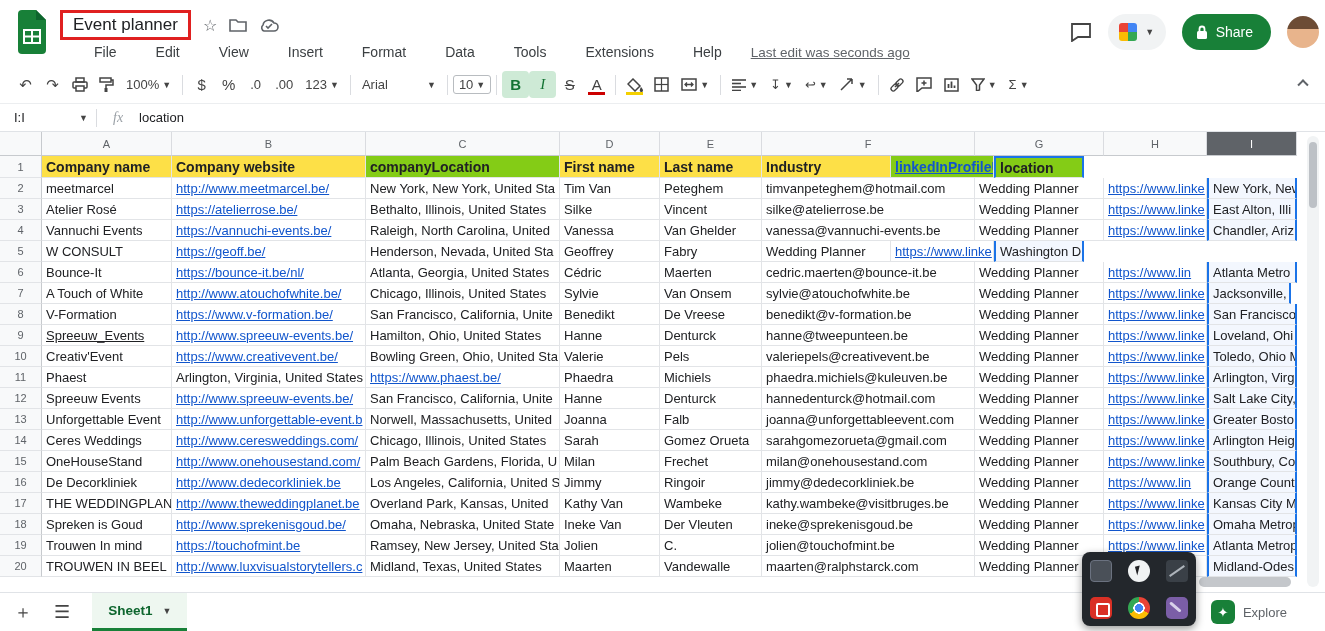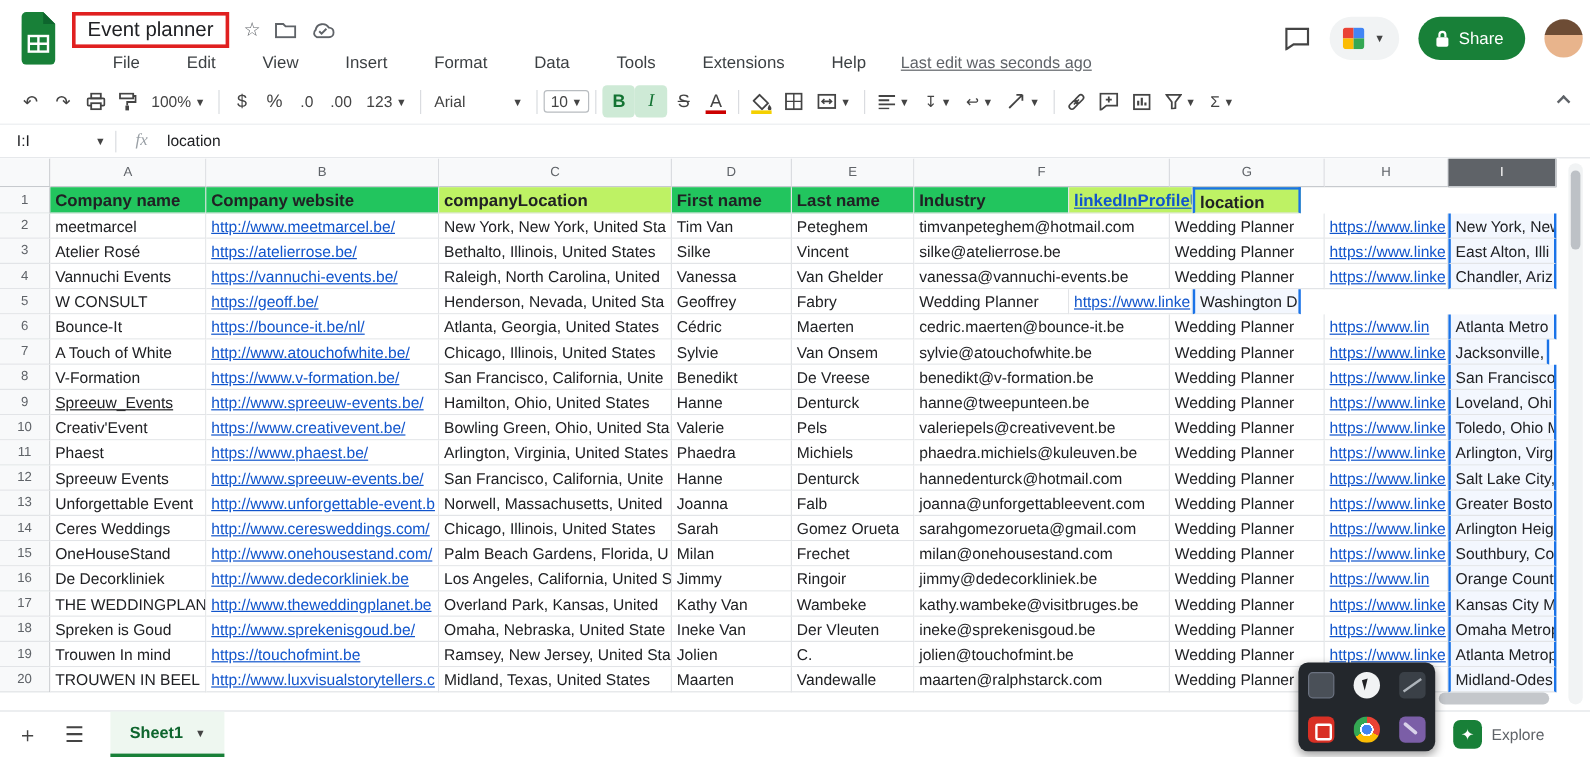--- a/index.html
+++ b/index.html
@@ -53,22 +53,22 @@
   .sheet { position:absolute; top:132px; left:0; width:1299px; height:460px; overflow:hidden; background:#fff; }
   .col-headers { display:flex; height:24px; }
   .corner { width:42px; flex:none; background:#f8f9fa; border-right:1px solid #c7cace; border-bottom:1px solid #c7cace; }
   .colh { flex:none; height:24px; background:#f8f9fa; color:#5f6368; font-size:11px; display:flex; align-items:center; justify-content:center; border-right:1px solid #dadce0; border-bottom:1px solid #c7cace; }
   .colh.sel { background:#5f6368; color:#fff; }
   .grow { display:flex; height:21px; }
   .grow.hrow { height:22px; }
   .rnum { width:42px; flex:none; background:#f8f9fa; color:#5f6368; font-size:11px; display:flex; align-items:center; justify-content:center; border-right:1px solid #c7cace; border-bottom:1px solid #e2e4e7; }
   .cell { flex:none; font-size:13px; color:#202124; padding:0 4px; display:flex; align-items:center; white-space:nowrap; overflow:hidden; border-right:1px solid #e2e4e7; border-bottom:1px solid #e2e4e7; background:#fff; }
   .cell.b { font-weight:bold; font-size:14px; }
-  .cell.hgreen { background:#22c55e; }
-  .cell.hyellow { background:#bef264; }
+  .cell.hgreen { background:#fde047; }
+  .cell.hyellow { background:#84cc16; }
   .cell.link { color:#1155cc; text-decoration:underline; }
   .cell.link2 { text-decoration:underline; }
   .cell.selcol { border-left:2px solid #1a73e8; border-right:2px solid #1a73e8; }
   .cell.selcol.tint { background:#f3f7fe; }
   .cell.anchor { border-top:2px solid #1a73e8; }
 
   
   .vscroll { position:absolute; right:6px; top:136px; width:12px; bottom:44px; background:#f1f3f4; border-radius:6px; }
   .vthumb { width:8px; margin:6px auto 0; height:66px; background:#bdc1c6; border-radius:4px; }
   .hthumb { position:absolute; right:34px; bottom:44px; width:92px; height:10px; background:#c4c7cb; border-radius:5px; }
@@ -434,22 +434,22 @@
           <div class="cell" style="width: 100px;">Valerie</div>
           <div class="cell" style="width: 102px;">Pels</div>
           <div class="cell" style="width: 213px;">valeriepels@creativevent.be</div>
           <div class="cell" style="width: 129px;">Wedding Planner</div>
           <div class="cell link" style="width: 103px;">https://www.linke</div>
           <div class="cell selcol tint" style="width: 90px;">Toledo, Ohio M</div>
         </div>
         <div class="grow">
           <div class="rnum">11</div>
           <div class="cell" style="width: 130px;">Phaest</div>
+          <div class="cell" style="width: 194px;">Arlington, Virginia, United States</div>
           <div class="cell link" style="width: 194px;">https://www.phaest.be/</div>
-          <div class="cell" style="width: 194px;">Arlington, Virginia, United States</div>
           <div class="cell" style="width: 100px;">Phaedra</div>
           <div class="cell" style="width: 102px;">Michiels</div>
           <div class="cell" style="width: 213px;">phaedra.michiels@kuleuven.be</div>
           <div class="cell" style="width: 129px;">Wedding Planner</div>
           <div class="cell link" style="width: 103px;">https://www.linke</div>
           <div class="cell selcol tint" style="width: 90px;">Arlington, Virgi</div>
         </div>
         <div class="grow">
           <div class="rnum">12</div>
           <div class="cell" style="width: 130px;">Spreeuw Events</div>

